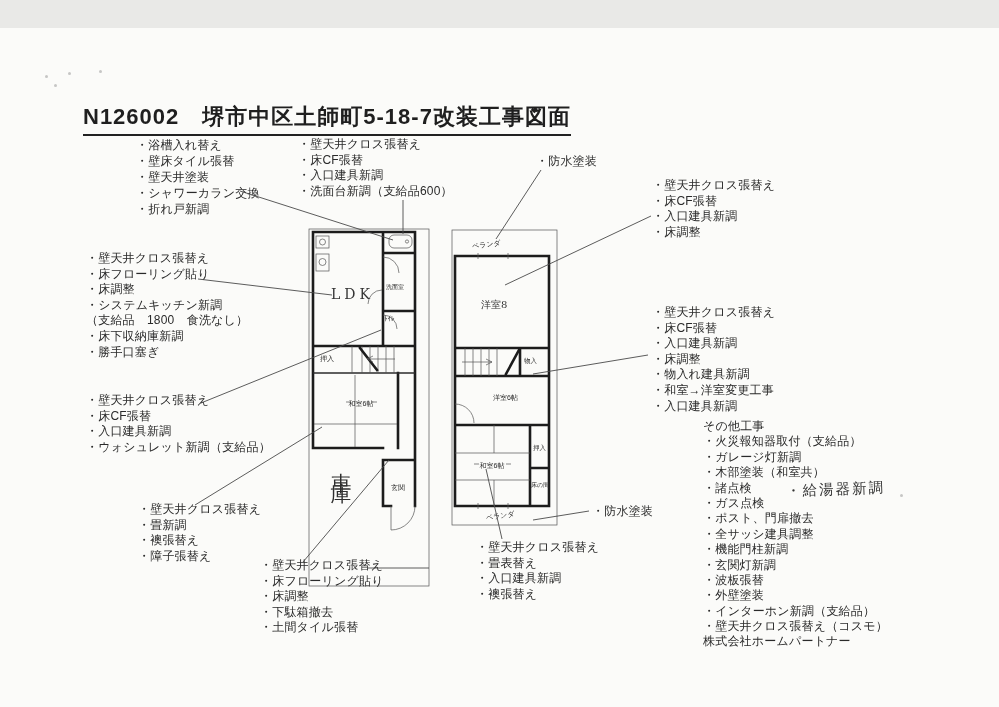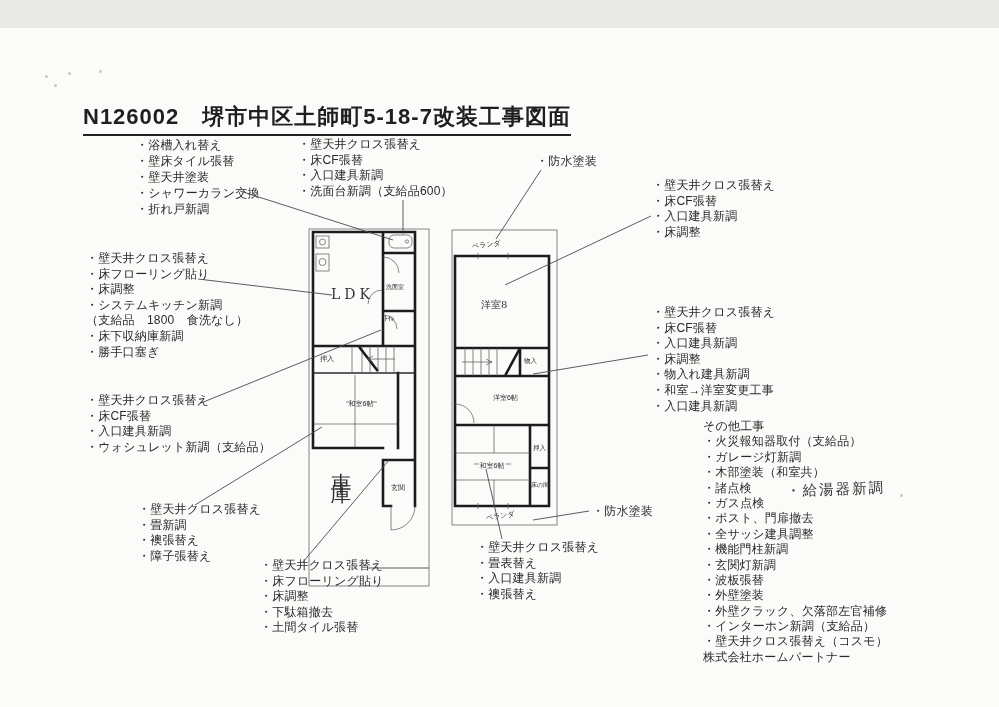--- a/index.html
+++ b/index.html
@@ -116,21 +116,20 @@
       <div class="note-line">・ガレージ灯新調</div>
       <div class="note-line">・木部塗装（和室共）</div>
       <div class="note-line">・諸点検</div>
       <div class="note-line">・ガス点検</div>
       <div class="note-line">・ポスト、門扉撤去</div>
       <div class="note-line">・全サッシ建具調整</div>
       <div class="note-line">・機能門柱新調</div>
       <div class="note-line">・玄関灯新調</div>
       <div class="note-line">・波板張替</div>
       <div class="note-line">・外壁塗装</div>
-      <div class="note-line">・外壁クラック、欠落部左官補修</div>
       <div class="note-line">・インターホン新調（支給品）</div>
       <div class="note-line">・壁天井クロス張替え（コスモ）</div>
       <div class="note-line">株式会社ホームパートナー</div>
     </div>
   <div class="note" id="note-genkan">
       <div class="note-line">・壁天井クロス張替え</div>
       <div class="note-line">・床フローリング貼り</div>
       <div class="note-line">・床調整</div>
       <div class="note-line">・下駄箱撤去</div>
       <div class="note-line">・土間タイル張替</div>

